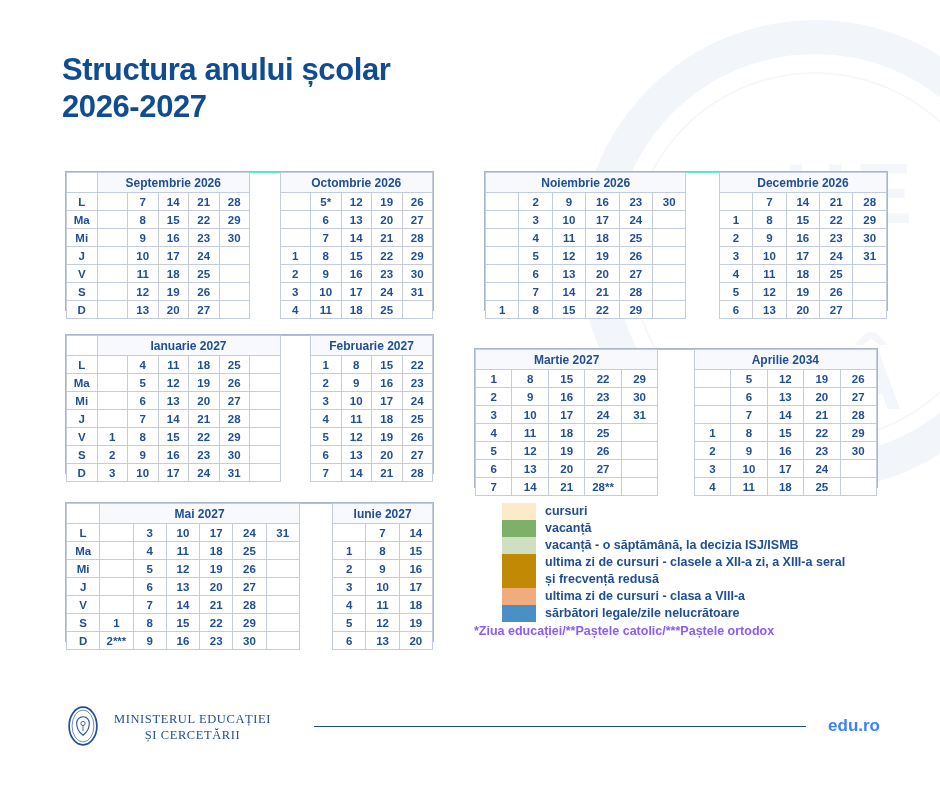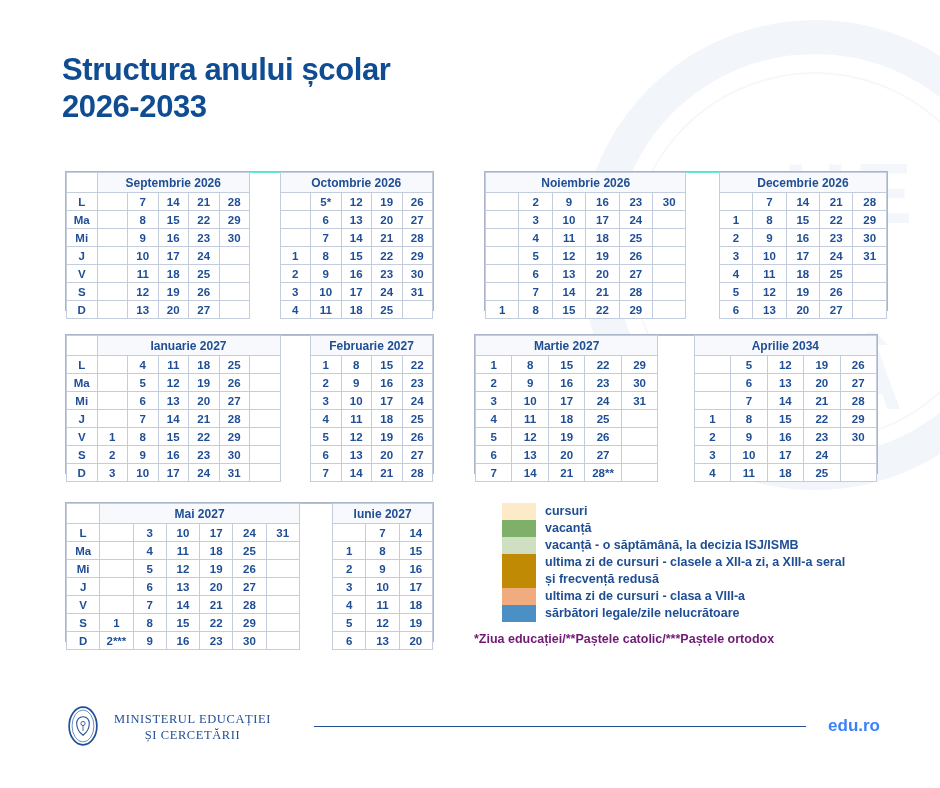--- a/index.html
+++ b/index.html
@@ -157,22 +157,22 @@
   .legend-label {
     font-size: 12.5px;
     font-weight: bold;
     color: #1f4e95;
     line-height: 17px;
     white-space: pre-line;
   }
   #legend-note {
     font-size: 12.5px;
     font-weight: bold;
-    color: #701a75;
-    margin-top: 10px;
+    color: #8b5cf6;
+    margin-top: 2px;
   }
 
   
   #footer {
     position: absolute;
     left: 62px;
     top: 702px;
     width: 818px;
     height: 56px;
     text-align: center;
@@ -216,21 +216,21 @@
 <body>
 
 <div id="watermark"></div>
 <div id="watermark-inner"></div>
 <div id="watermark-text">UE</div>
 <div id="watermark-text2">OMÂ</div>
 
 <div id="page">
 
   <div id="title">Structura anului școlar
-2026-2033</div>
+2026-2027</div>
 
   <div id="calendars">
       <div class="cal-block" style="left: 65px; top: 171px; width: 369px; height: 140px;">
         <table class="cal">
           <thead>
             <tr>
               <th class="monthname" style="background: rgb(255, 255, 255);"></th>
               <th class="monthname" colspan="5">Septembrie 2026</th>
               <th class="spacer"></th>
               <th class="monthname" colspan="5">Octombrie 2026</th>
@@ -554,21 +554,21 @@
               <td class="s-none"></td>
               <td class="spacer"></td>
               <td class="s-none">7</td>
               <td class="s-none">14</td>
               <td class="s-none">21</td>
               <td class="s-none">28</td>
             </tr>
           </tbody>
         </table>
       </div>
-      <div class="cal-block" style="left: 474px; top: 334px; width: 404px; height: 140px;">
+      <div class="cal-block" style="left: 474px; top: 348px; width: 404px; height: 140px;">
         <table class="cal">
           <thead>
             <tr>
               <th class="monthname" colspan="5">Martie 2027</th>
               <th class="spacer"></th>
               <th class="monthname" colspan="5">Aprilie 2034</th>
             </tr>
           </thead>
           <tbody>
             <tr>

